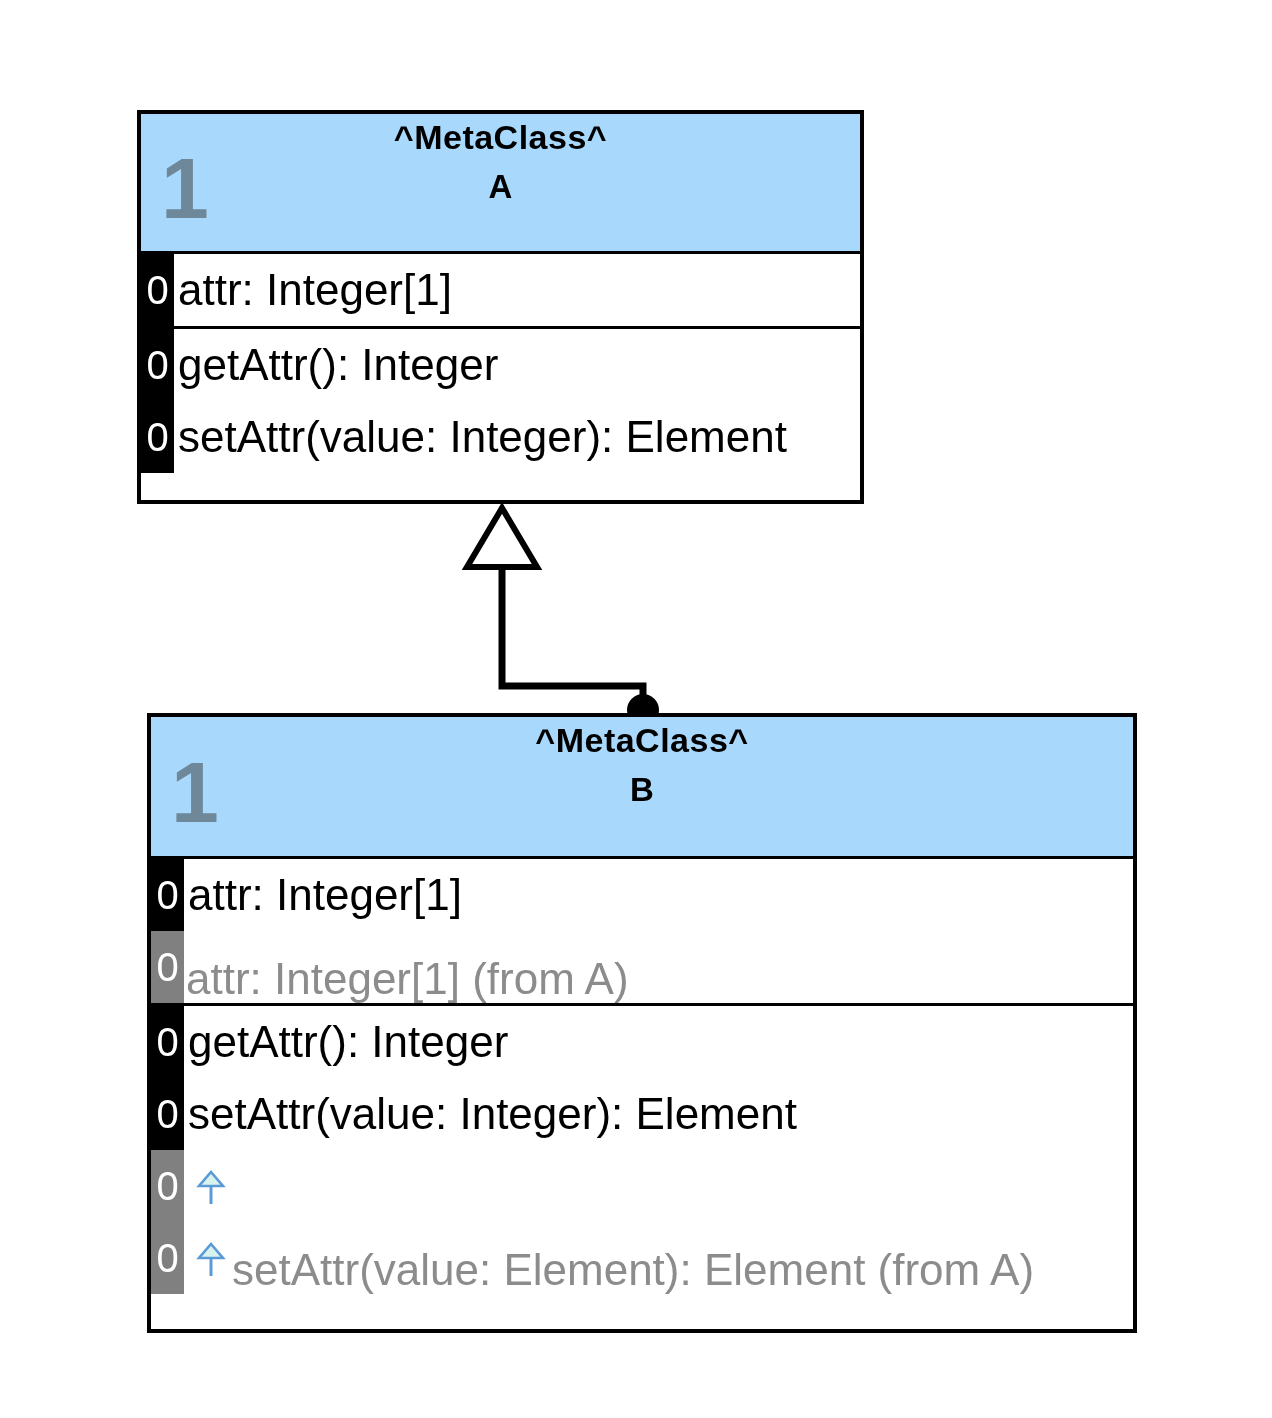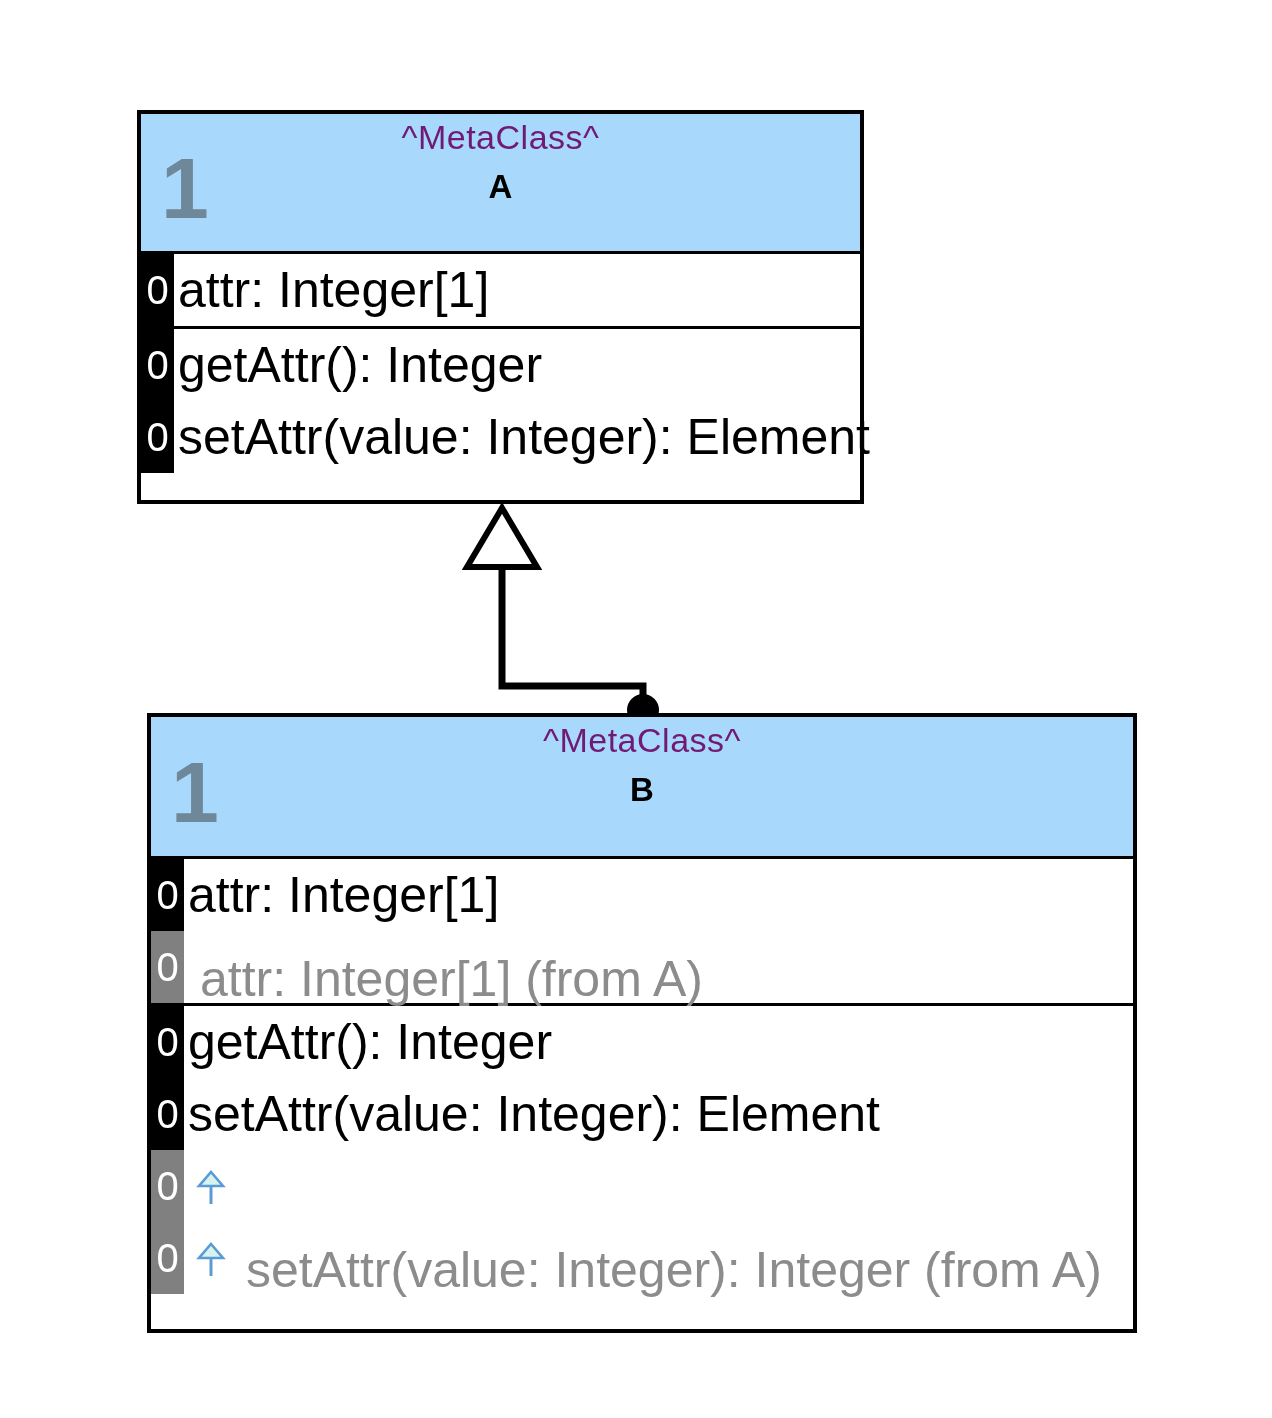--- a/index.html
+++ b/index.html
@@ -45,22 +45,22 @@
     font-size: 86px;
     font-weight: bold;
     color: #6e8799;
     line-height: 1;
     letter-spacing: -2px;
     user-select: none;
   }
 
   .stereotype {
     font-size: 34px;
-    font-weight: normal;
-    color: #701a75;
+    font-weight: bold;
+    color: #000000;
     letter-spacing: 0.5px;
     line-height: 1.05;
     padding-top: 6px;
   }
 
   .class-name {
     font-size: 33px;
     font-weight: bold;
     color: #000000;
     line-height: 1.05;
@@ -94,29 +94,29 @@
     line-height: 72px;
     text-align: center;
     font-family: "Liberation Sans", sans-serif;
     user-select: none;
   }
   .member-row.inherited .vis-marker {
     background: #808080;
   }
 
   .member-label {
-    font-size: 50px;
+    font-size: 44px;
     color: #000000;
     white-space: nowrap;
     padding-left: 4px;
     line-height: 1;
   }
   .member-row.inherited .member-label {
     color: #8c8c8c;
-    padding-left: 16px;
+    padding-left: 2px;
     margin-top: 24px;
   }
 
   
   .gen-icon {
     flex: 0 0 auto;
     width: 34px;
     height: 40px;
     margin-left: 10px;
     margin-right: 2px;
@@ -212,18 +212,18 @@
       </div>
 
       <div class="member-row inherited">
         <span class="vis-marker">0</span>
         <span class="gen-icon">
           <svg width="34" height="40" viewBox="0 0 34 40">
             <polygon points="17,6 29,20 5,20" fill="#d8f2f0" stroke="#5b9bd5" stroke-width="2.6"></polygon>
             <line x1="17" y1="20" x2="17" y2="38" stroke="#5b9bd5" stroke-width="3"></line>
           </svg>
         </span>
-        <span class="member-label">setAttr(value: Integer): Integer (from A)</span>
+        <span class="member-label">setAttr(value: Element): Element (from A)</span>
       </div>
     </div>
   </div>
 
 </div>
 
 </body></html>

